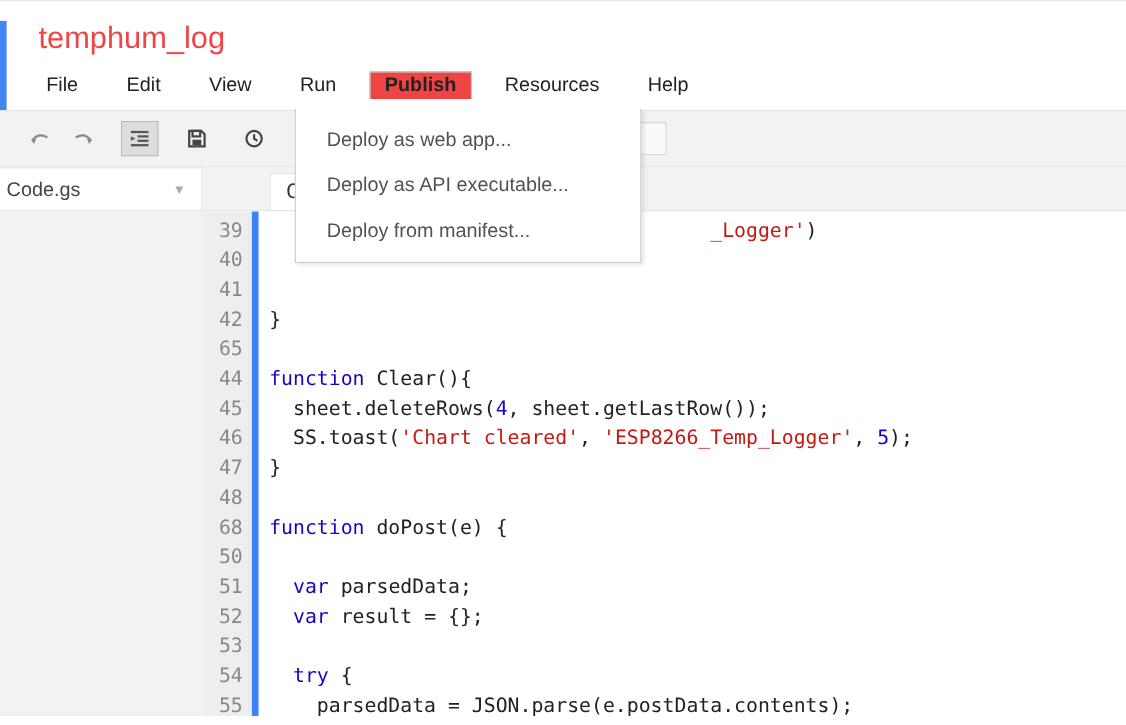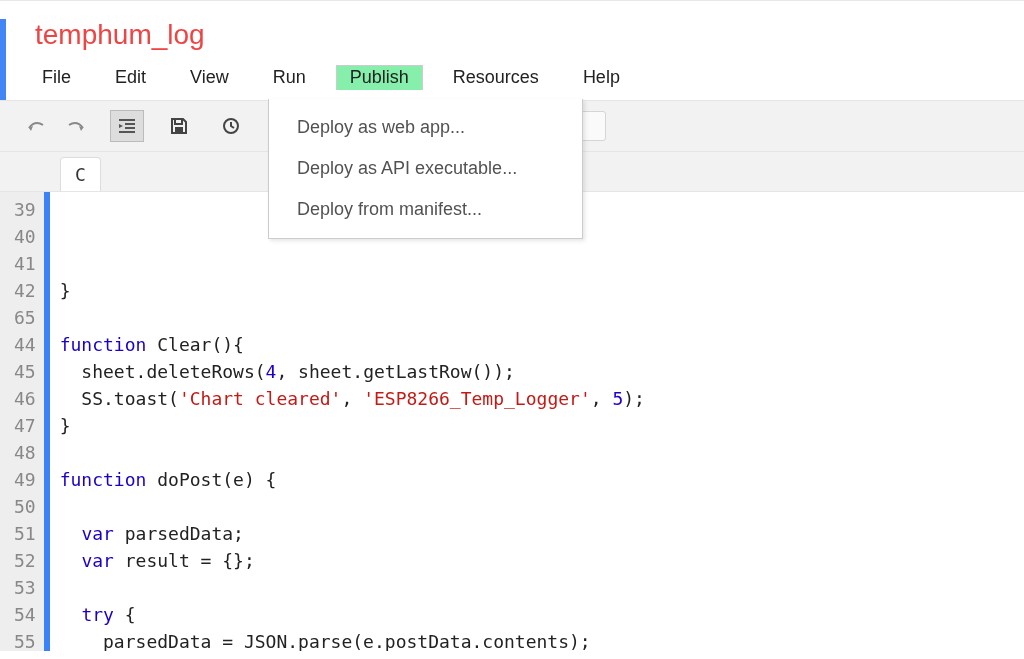--- a/index.html
+++ b/index.html
@@ -38,24 +38,25 @@
       color: #222;
       position: relative;
     }
     .menubar-item {
       padding: 2px 14px;
       cursor: pointer;
     }
     .menubar-item.open {
       border: 1px solid #ccc;
       border-bottom: none;
-      background: #86efac;
+      background: #ef4444;
       padding: 1px 13px;
       position: relative;
       z-index: 20;
+      font-weight: bold;
     }
     .dropdown {
       position: absolute;
       top: 40px;
       left: 268px;
       width: 315px;
       background: #fff;
       border: 1px solid #ccc;
       border-top: none;
       box-shadow: 2px 2px 4px rgba(0,0,0,0.1);
@@ -245,40 +246,46 @@
   <div class="tb-btn">
     <svg width="18" height="18" viewBox="0 0 18 18">
         <circle cx="9" cy="9" r="7" fill="none" stroke="#444" stroke-width="2"></circle>
         <path d="M9 5 V9 L12 11" fill="none" stroke="#444" stroke-width="2"></path>
       </svg>
   </div>
   <div class="toolbar-run-dd"></div>
 </div>
 
 <div class="main">
+  <div class="sidebar">
+    <div class="file-tab">
+      <span>Code.gs</span>
+      <span class="caret">▼</span>
+    </div>
+  </div>
 
   <div class="editor-wrap">
     <div class="tabstrip">
       <div class="runtab">
         <span>C</span>
       </div>
     </div>
     <div class="editor">
       <div class="gutter" id="gutter">
           <div>39</div>
           <div>40</div>
           <div>41</div>
           <div>42</div>
           <div>65</div>
           <div>44</div>
           <div>45</div>
           <div>46</div>
           <div>47</div>
           <div>48</div>
-          <div>49</div>
+          <div>68</div>
           <div>50</div>
           <div>51</div>
           <div>52</div>
           <div>53</div>
           <div>54</div>
           <div>55</div>
         </div>
       <div class="code" id="code"><div><span class="ident">                                     </span><span class="str">_Logger'</span><span class="ident">)</span></div><div>&nbsp;</div><div>&nbsp;</div><div><span class="ident">}</span></div><div>&nbsp;</div><div><span class="kw">function</span><span class="ident"> Clear(){</span></div><div><span class="ident">  sheet.deleteRows(</span><span class="num">4</span><span class="ident">, sheet.getLastRow());</span></div><div><span class="ident">  SS.toast(</span><span class="str">'Chart cleared'</span><span class="ident">, </span><span class="str">'ESP8266_Temp_Logger'</span><span class="ident">, </span><span class="num">5</span><span class="ident">);</span></div><div><span class="ident">}</span></div><div>&nbsp;</div><div><span class="kw">function</span><span class="ident"> doPost(e) {</span></div><div>&nbsp;</div><div><span class="ident">  </span><span class="kw">var</span><span class="ident"> parsedData;</span></div><div><span class="ident">  </span><span class="kw">var</span><span class="ident"> result = {};</span></div><div>&nbsp;</div><div><span class="ident">  </span><span class="kw">try</span><span class="ident"> {</span></div><div><span class="ident">    parsedData = JSON.parse(e.postData.contents);</span></div></div>
     </div>
   </div>

